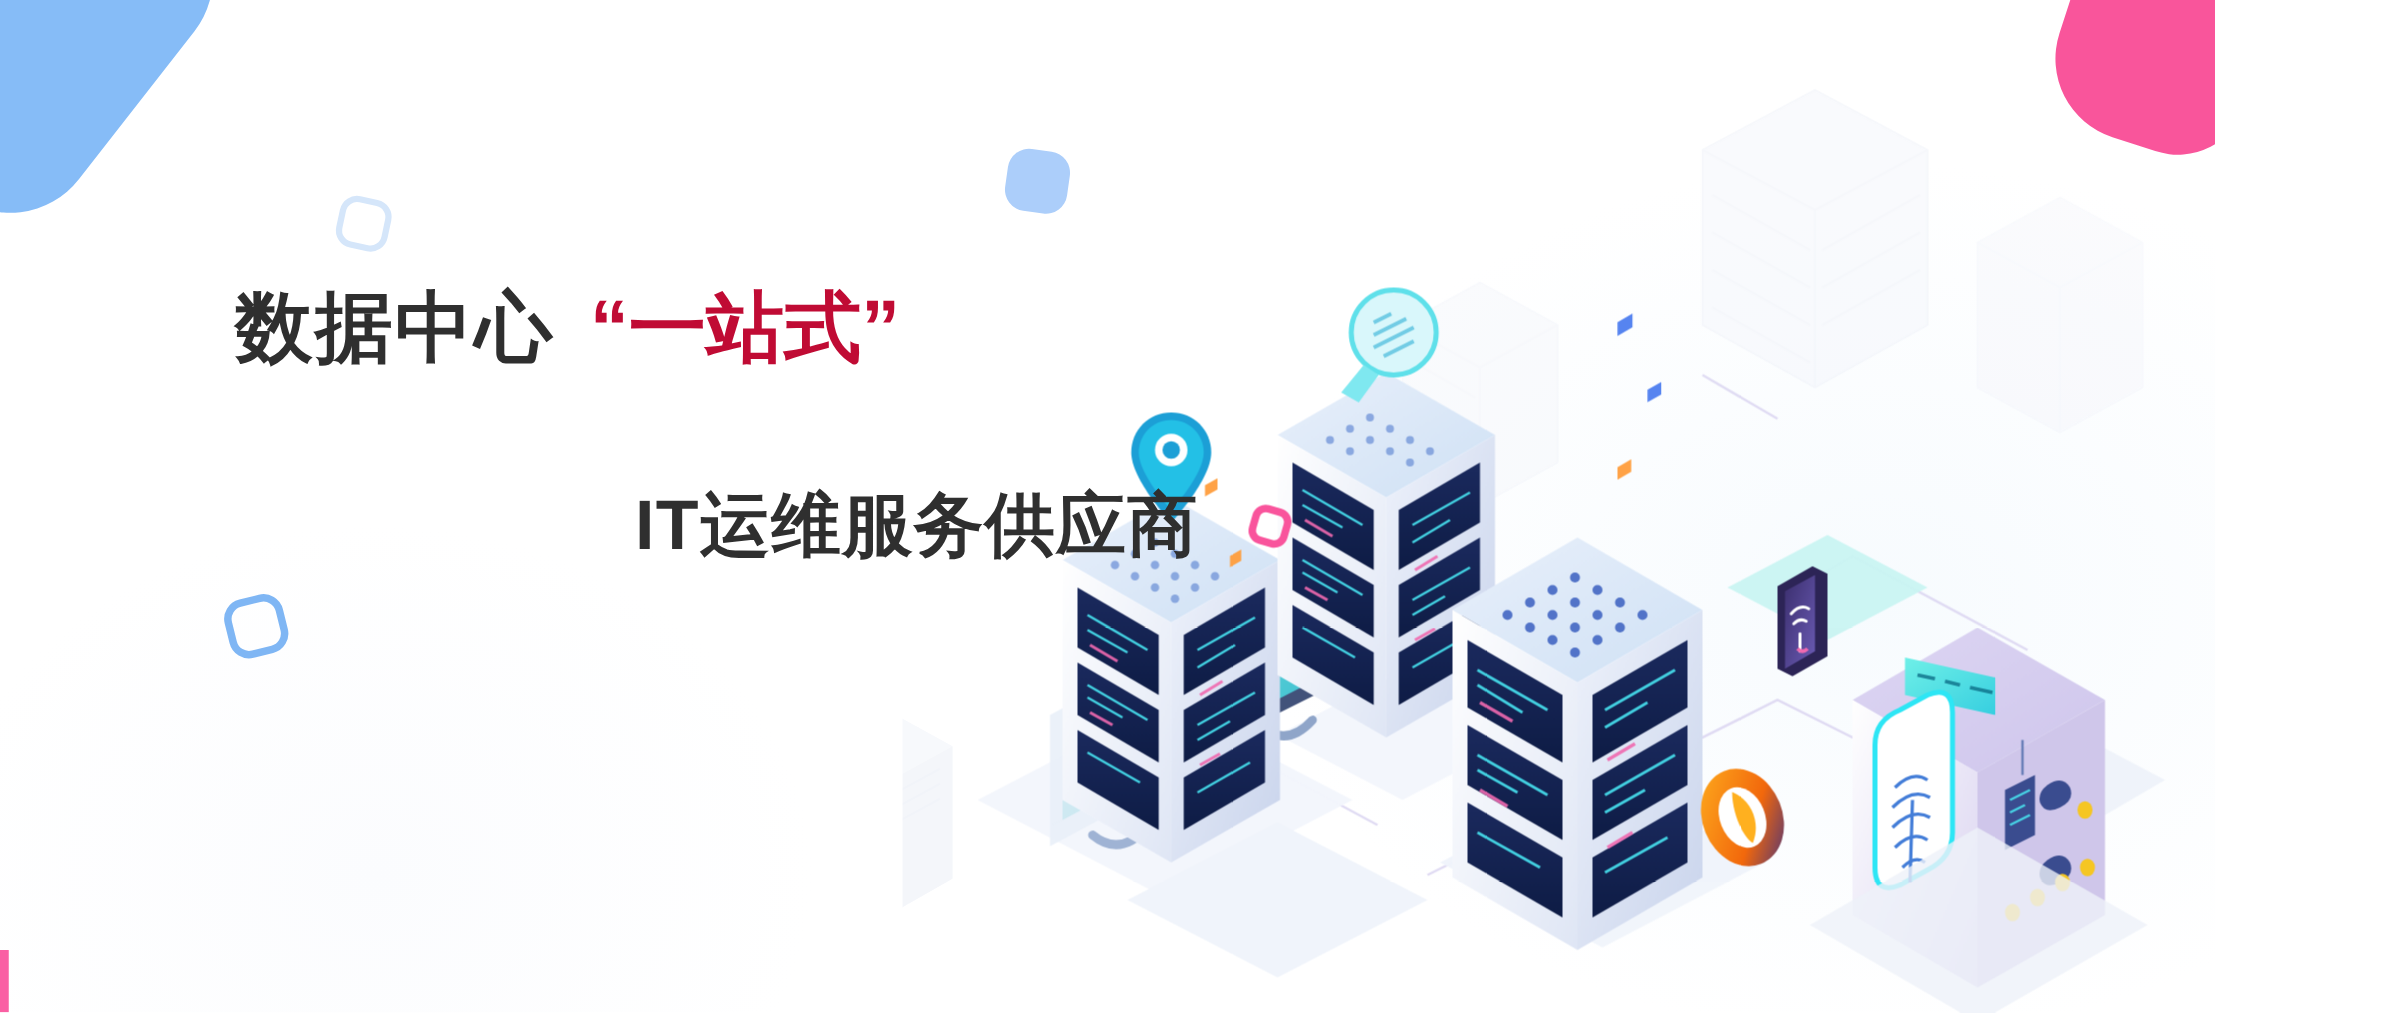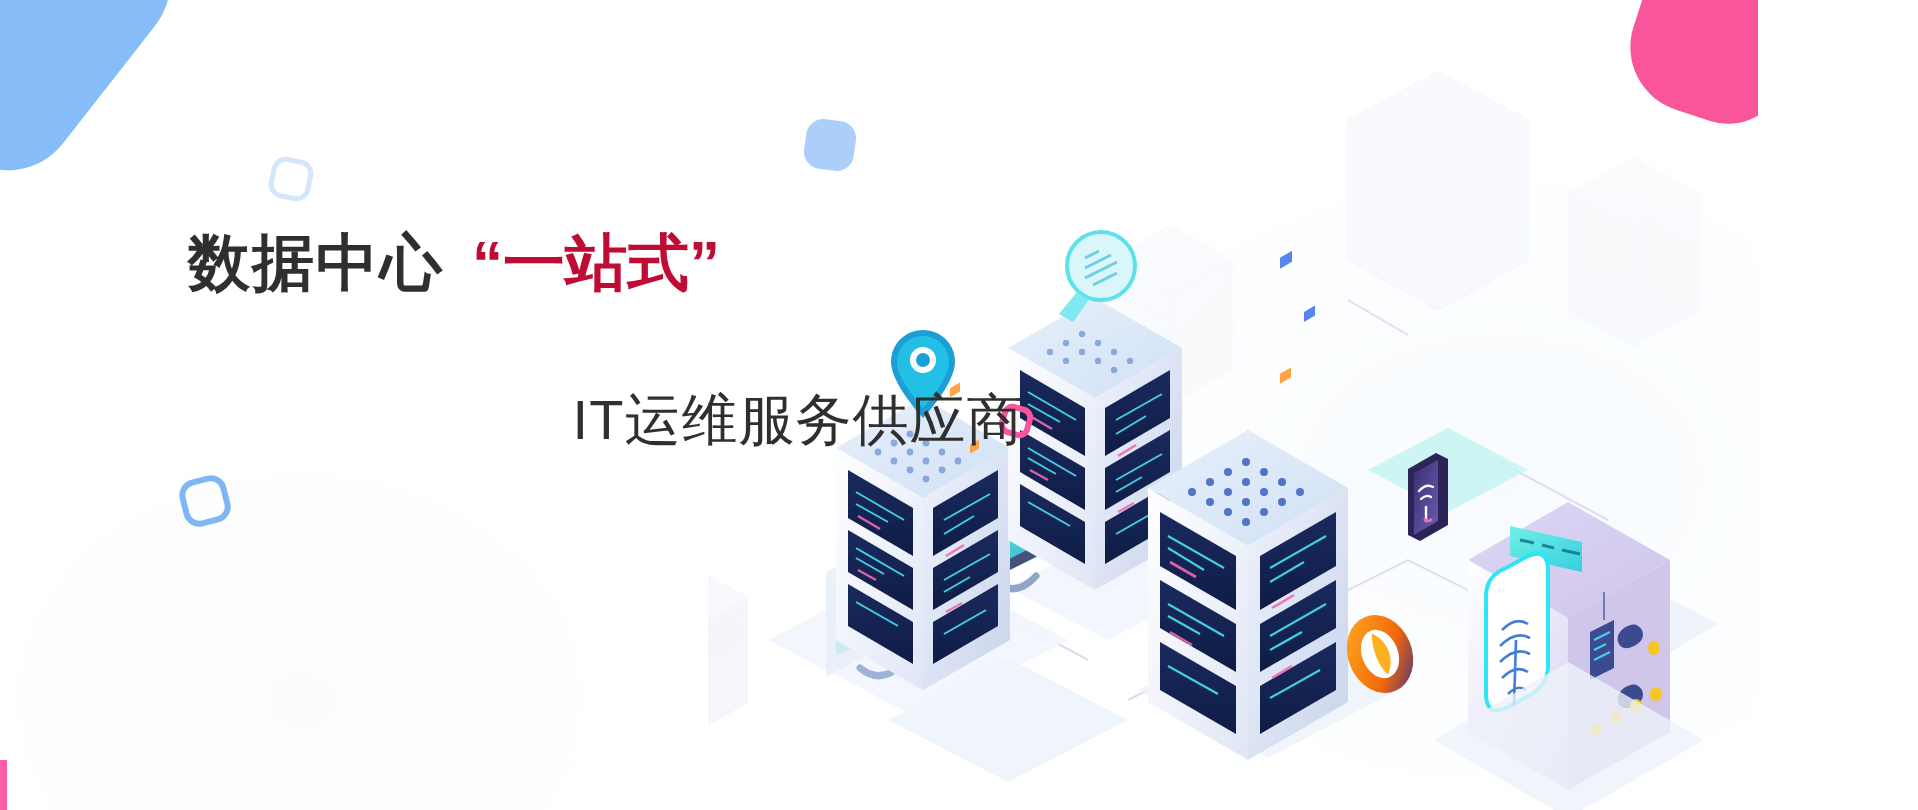--- a/index.html
+++ b/index.html
@@ -13,20 +13,21 @@
 
   #banner {
     position: relative;
     width: 1758px;
     height: 810px;
     overflow: hidden;
     background: #ffffff;
     background-image:
       radial-gradient(ellipse 700px 500px at 1500px 480px, #f7fbfe 0%, rgba(255,255,255,0) 70%),
       radial-gradient(ellipse 500px 400px at 300px 700px, #fbfcfe 0%, rgba(255,255,255,0) 70%);
+    padding-left: 14px;
   }
 
   
   .blob-tl {
     position: absolute;
     left: -150px;
     top: -150px;
     width: 290px;
     height: 290px;
     background: #86bcf7;
@@ -103,26 +104,25 @@
   .line1 .dark { color: #2f2f2f; }
   .line1 .gap  { display: inline-block; width: 28px; }
   .line1 .accent {
     color: #c00b34;
     letter-spacing: 0px;
   }
   .line2 {
     margin-top: 98px;
     margin-left: 320px;
     font-size: 56px;
-    font-weight: normal;
+    font-weight: bold;
     color: #2f2f2f;
     letter-spacing: 1px;
     white-space: nowrap;
     line-height: 1;
-    text-align: center;
   }
 
   
   #illustration {
     position: absolute;
     right: 0;
     top: 0;
     width: 1050px;
     height: 810px;
     pointer-events: none;

